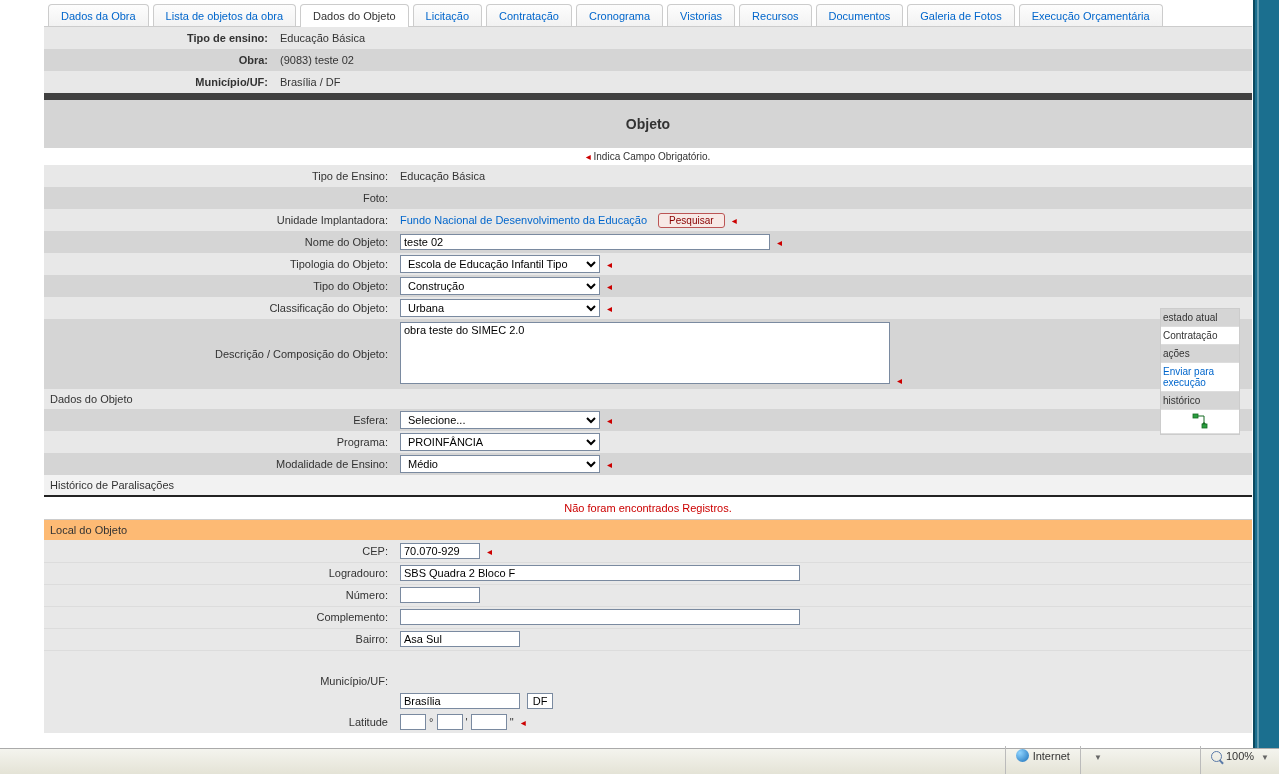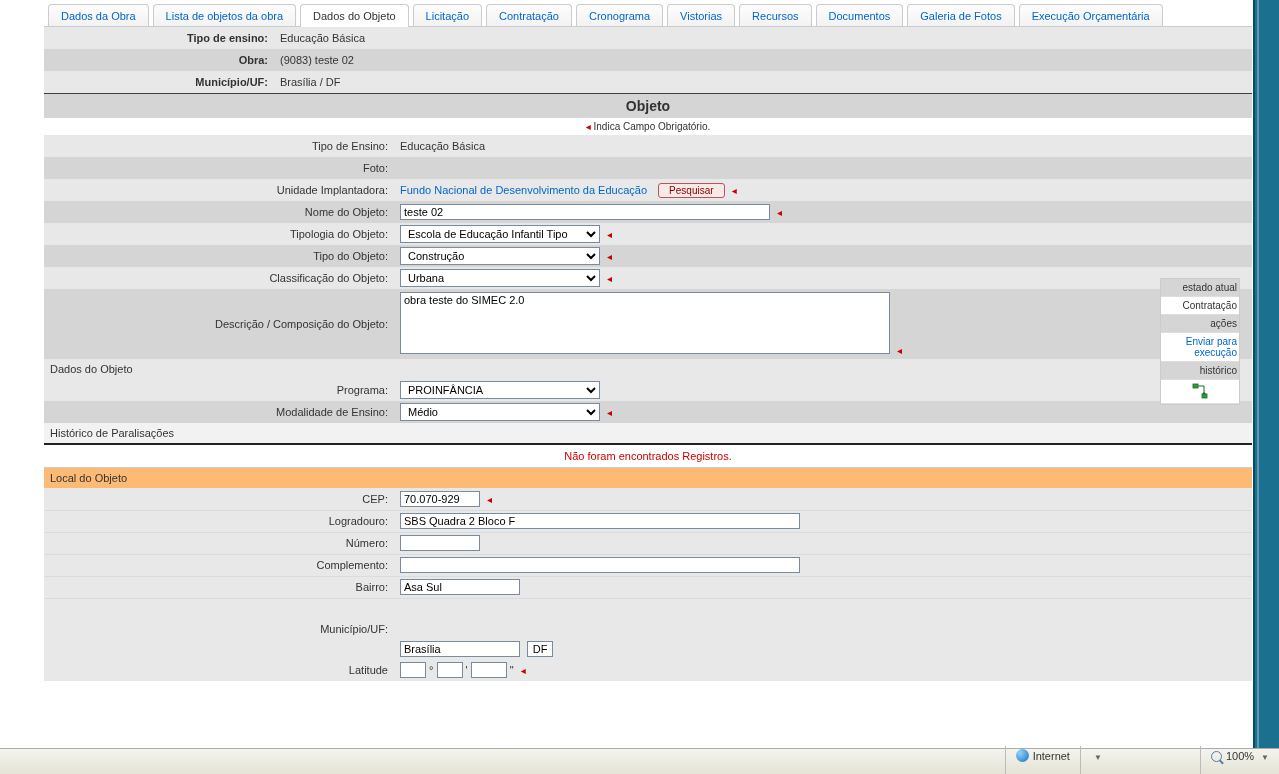--- a/index.html
+++ b/index.html
@@ -17,40 +17,40 @@
 
 
 .info-table { width: 100%; border-collapse: collapse; }
 .info-table td { padding: 3px 6px; line-height: 16px; }
 .info-table tr:nth-child(odd) { background: #e8e8e8; }
 .info-table tr:nth-child(even) { background: #d5d5d5; }
 .lbl { text-align: right; font-weight: bold; width: 350px; }
 .val { text-align: left; }
 
 
-.section-title { text-align: center; font-weight: bold; font-size: 14px; background: #d5d5d5; padding: 4px 0; border-top: 1px solid #404040; }
+.section-title { text-align: center; font-weight: bold; font-size: 14px; background: #d5d5d5; padding: 16px 0; border-top: 7px solid #404040; }
 .mandatory-note { text-align: center; font-size: 10px; padding: 3px 0; background: #fff; }
 .mandatory-note .marker { color: #c00; }
 
 
 .form-table { width: 100%; border-collapse: collapse; }
 .form-table tr:nth-child(odd) { background: #e8e8e8; }
 .form-table tr:nth-child(even) { background: #d5d5d5; }
 .form-table td { padding: 2px 6px; height: 22px; vertical-align: middle; }
 .form-table .flbl { text-align: right; width: 350px; }
 .link { color: #0066cc; }
 .btn-small { border: 1px solid #b55; background: #f7e9e6; color: #800; font-size: 10px; padding: 1px 10px; border-radius: 3px; cursor: pointer; margin-left: 8px; }
 .req { color: #c00; font-size: 10px; margin-left: 4px; }
 input[type=text], select, textarea { font-family: Verdana, Arial, sans-serif; font-size: 11px; border: 1px solid #7a8aa0; background: #fff; padding: 1px 3px; }
 textarea { resize: none; overflow-y: scroll; }
 .subheader { background: #e8e8e8; padding: 4px 6px; color: #333; }
 
 
 .side-panel { position: absolute; right: 12px; top: 143px; width: 80px; border: 1px solid #ccc; }
-.side-panel div { text-align: right; padding: 3px 2px; font-size: 10px; border-bottom: 1px solid #ddd; }
+.side-panel div { text-align: left; padding: 3px 2px; font-size: 10px; border-bottom: 1px solid #ddd; }
 .sp-head { background: #d5d5d5; color: #333; }
 .sp-item { background: #fff; color: #333; }
 .sp-link { background: #fff; color: #0066cc; cursor: pointer; }
 .sp-icon { background: #fff; height: 24px; display:flex; align-items:center; justify-content:center; }
 
 
 .hist-header { padding: 4px 6px; background: #f2f2f2; }
 .hr-dark { border: none; border-top: 2px solid #222; }
 .no-records { text-align: center; color: #c00; padding: 5px 0; background: #fff; }
 
@@ -175,20 +175,25 @@
                 <path d="M10 11 l2 -2 l2 2 z" fill="#156b22"></path>
               </svg>
         </span>
       </div>
     </div>
     </div>
 
     <div class="subheader">Dados do Objeto</div>
     <table class="form-table">
       <tbody>
+          <tr style="background:#d5d5d5">
+            <td class="flbl">Esfera:</td>
+          <td><select style="width:200px"><option>Selecione...</option></select>
+              <span class="req">◂</span></td>
+          </tr>
       <tr style="background:#e8e8e8">
             <td class="flbl">Programa:</td>
           <td><select style="width:200px"><option>PROINFÂNCIA</option></select></td>
           </tr>
       <tr style="background:#d5d5d5">
             <td class="flbl">Modalidade de Ensino:</td>
           <td><select style="width:200px"><option>Médio</option></select>
               <span class="req">◂</span></td>
           </tr>
     </tbody>

